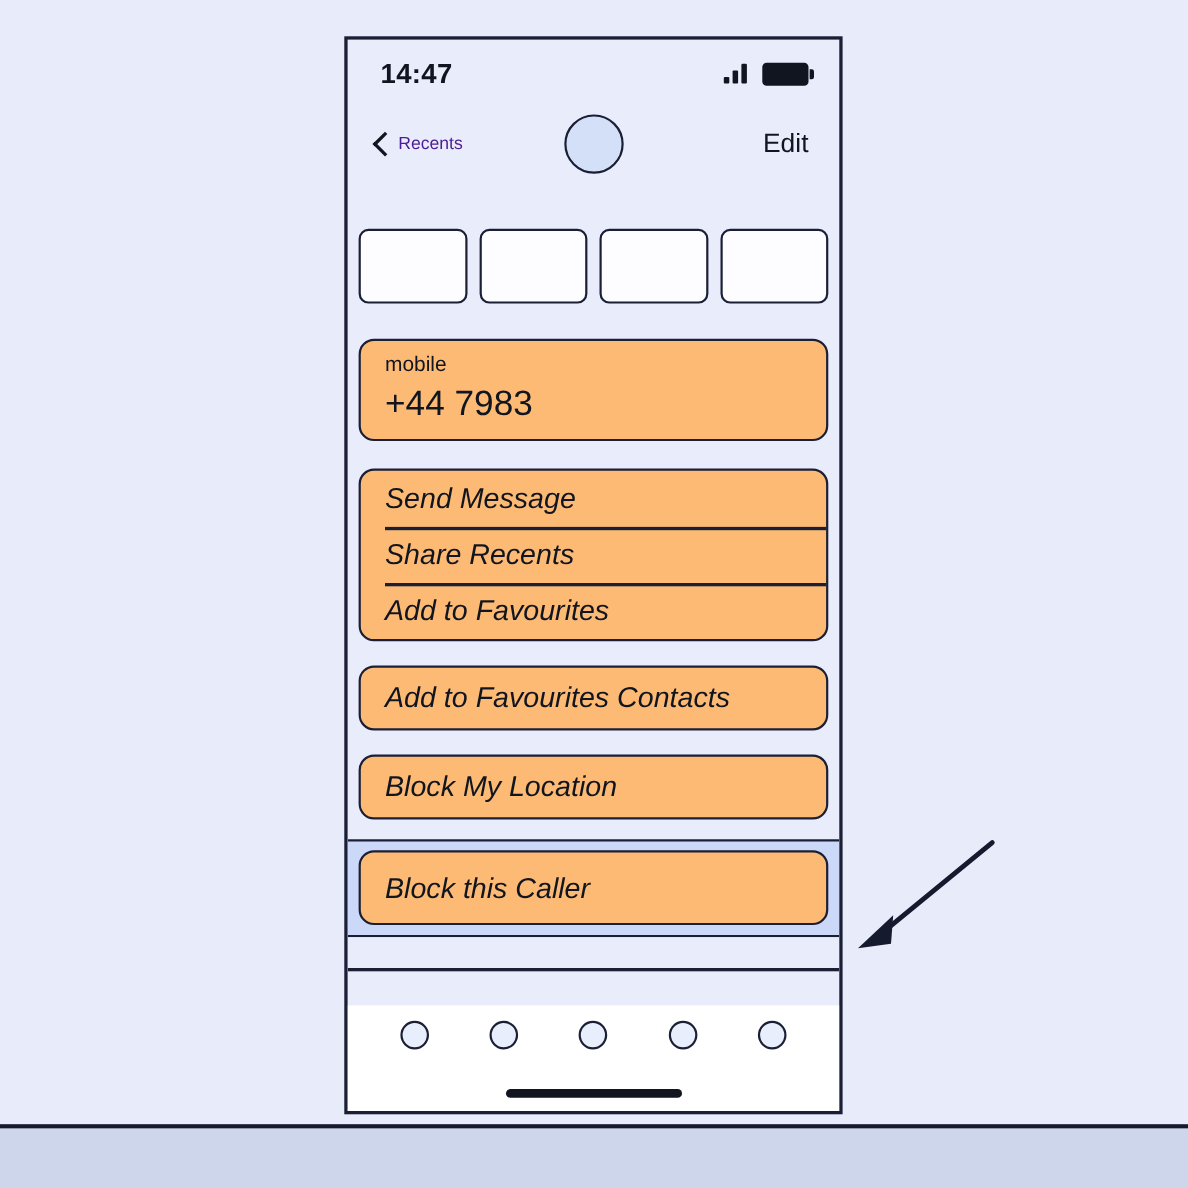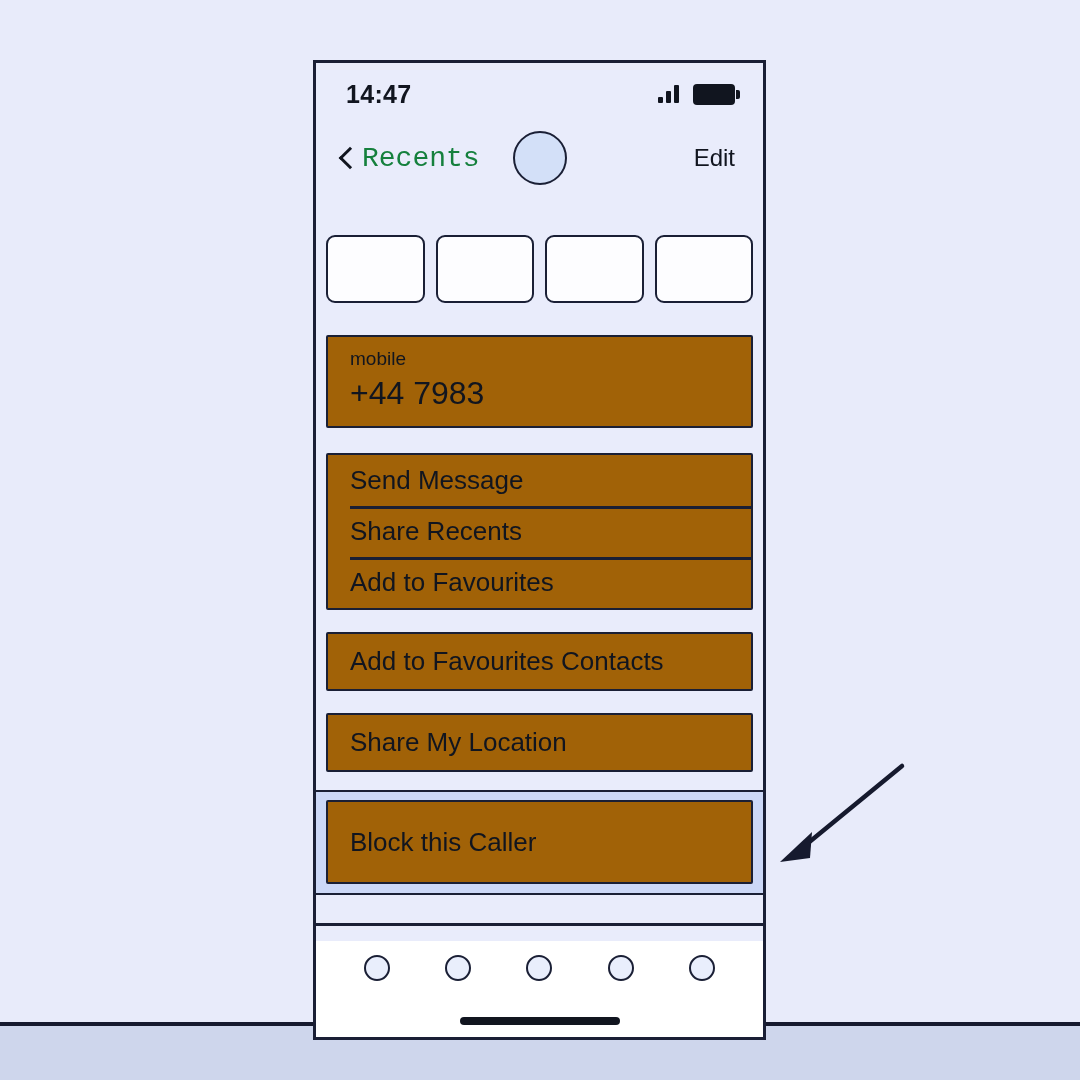--- a/index.html
+++ b/index.html
@@ -32,21 +32,21 @@
     position: absolute;
     left: 0; top: 1026px;
     width: 1080px; height: 54px;
     background: #ced6ec;
   }
 
   
   #phone {
     position: absolute;
     left: 313px;
-    top: 60px;
+    top: 33px;
     width: 453px;
     height: 980px;
     background: #e9ecfb;
     border: 3px solid #1a1f35;
     box-sizing: border-box;
     display: flex;
     flex-direction: column;
     overflow: hidden;
   }
 
@@ -129,23 +129,22 @@
   .chev::before {
     content: "";
     position: absolute;
     left: 4px; top: 4px;
     width: 13px; height: 13px;
     border-left: 3px solid #11151f;
     border-bottom: 3px solid #11151f;
     transform: rotate(45deg);
   }
   .nav-back-label {
-    font-size: 28px;
-    color: #15803d;
-    font-family: Liberation Mono, monospace;
+    font-size: 16px;
+    color: #4c1d95;
   }
   .nav-avatar {
     position: absolute;
     left: 50%;
     top: 50%;
     transform: translate(-50%, -50%);
     width: 54px;
     height: 54px;
     border-radius: 50%;
     background: #d3e0f8;
@@ -183,23 +182,23 @@
     height: 68px;
     background: #fdfdff;
     border: 2.5px solid #1a1f35;
     border-radius: 9px;
     box-sizing: border-box;
     cursor: pointer;
   }
 
   
   .card {
-    background: #a16207;
+    background: #fdba74;
     border: 2.5px solid #1a1f35;
-    border-radius: 2px;
+    border-radius: 14px;
     box-sizing: border-box;
     margin: 0 10px;
   }
 
   .phone-card {
     margin-top: 32px;
     padding: 10px 0 12px 0;
   }
   .field-label {
     font-size: 19px;
@@ -234,20 +233,21 @@
   .menu-item {
     height: 51px;
     display: flex;
     align-items: center;
     padding: 13px 22px;
     font-size: 26px;
     color: #11151f;
     cursor: pointer;
     position: relative;
     box-sizing: border-box;
+    font-style: italic;
   }
   .menu-item + .menu-item::before {
     content: "";
     position: absolute;
     left: 22px;
     right: 0;
     top: 0;
     height: 2.5px;
     background: #1a1f35;
   }
@@ -260,21 +260,21 @@
     margin-top: 18px;
     background: #ccd8f7;
     border-top: 2.5px solid #1a1f35;
     border-bottom: 2.5px solid #1a1f35;
     padding: 8px 0 9px 0;
     box-sizing: border-box;
   }
   .highlight-band .card {
     margin: 0 10px;
   }
-  .highlight-band .menu-item { height: 80px; }
+  .highlight-band .menu-item { height: 64px; }
 
   
   .strip {
     height: 28px;
     background: #e9ecfb;
     border-bottom: 3px solid #1a1f35;
     flex: 0 0 auto;
   }
 
   
@@ -370,21 +370,21 @@
       <div class="menu-item">Send Message</div>
       <div class="menu-item">Share Recents</div>
       <div class="menu-item">Add to Favourites</div>
     </div>
 
     <div class="card menu-group single-group">
       <div class="menu-item">Add to Favourites Contacts</div>
     </div>
 
     <div class="card menu-group single-group">
-      <div class="menu-item">Share My Location</div>
+      <div class="menu-item">Block My Location</div>
     </div>
 
     <div class="highlight-band">
       <div class="card">
         <div class="menu-item">Block this Caller</div>
       </div>
     </div>
 
     <div class="strip"></div>
   </div>

